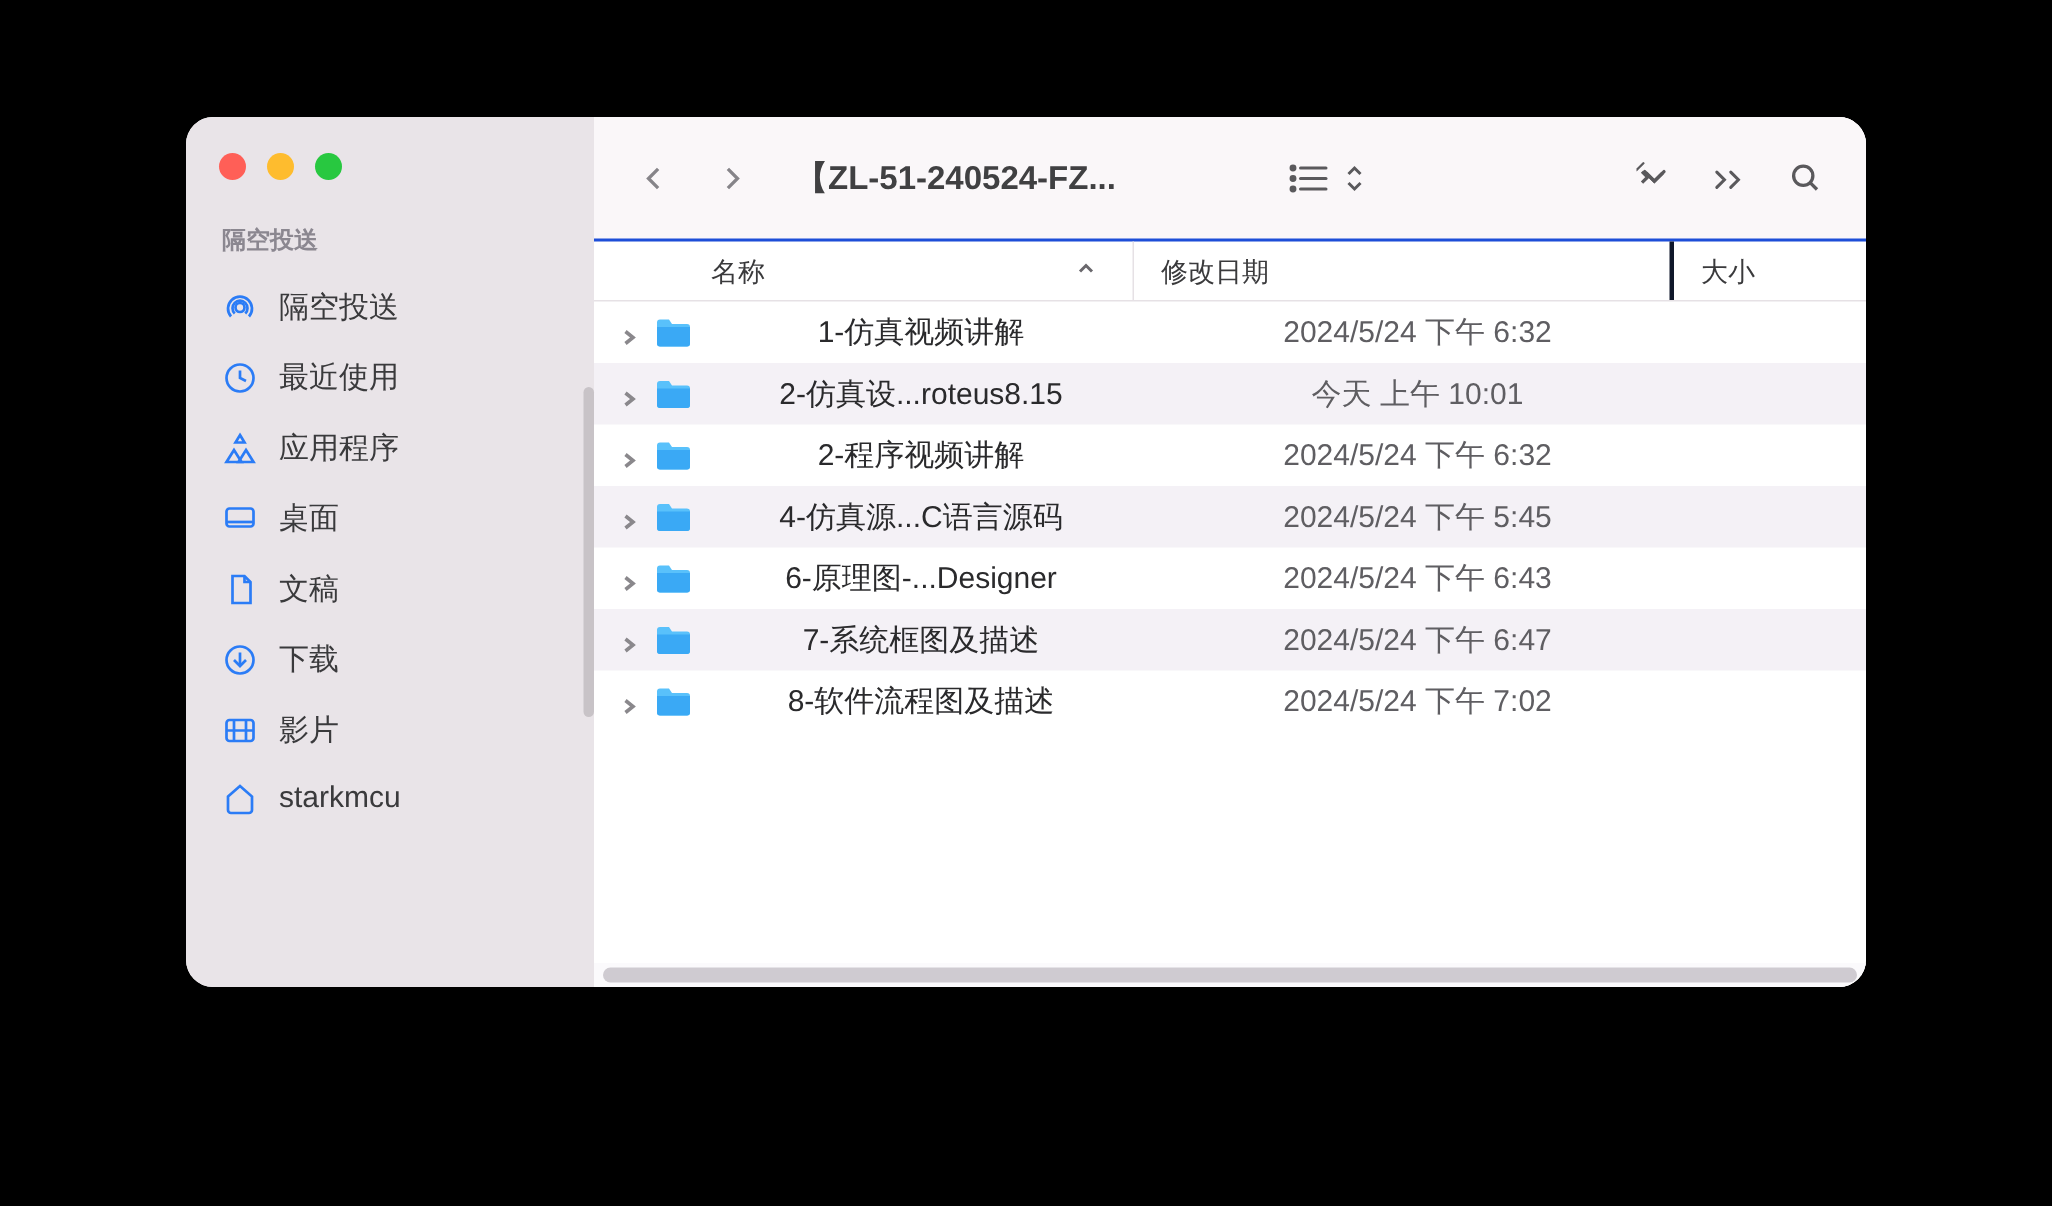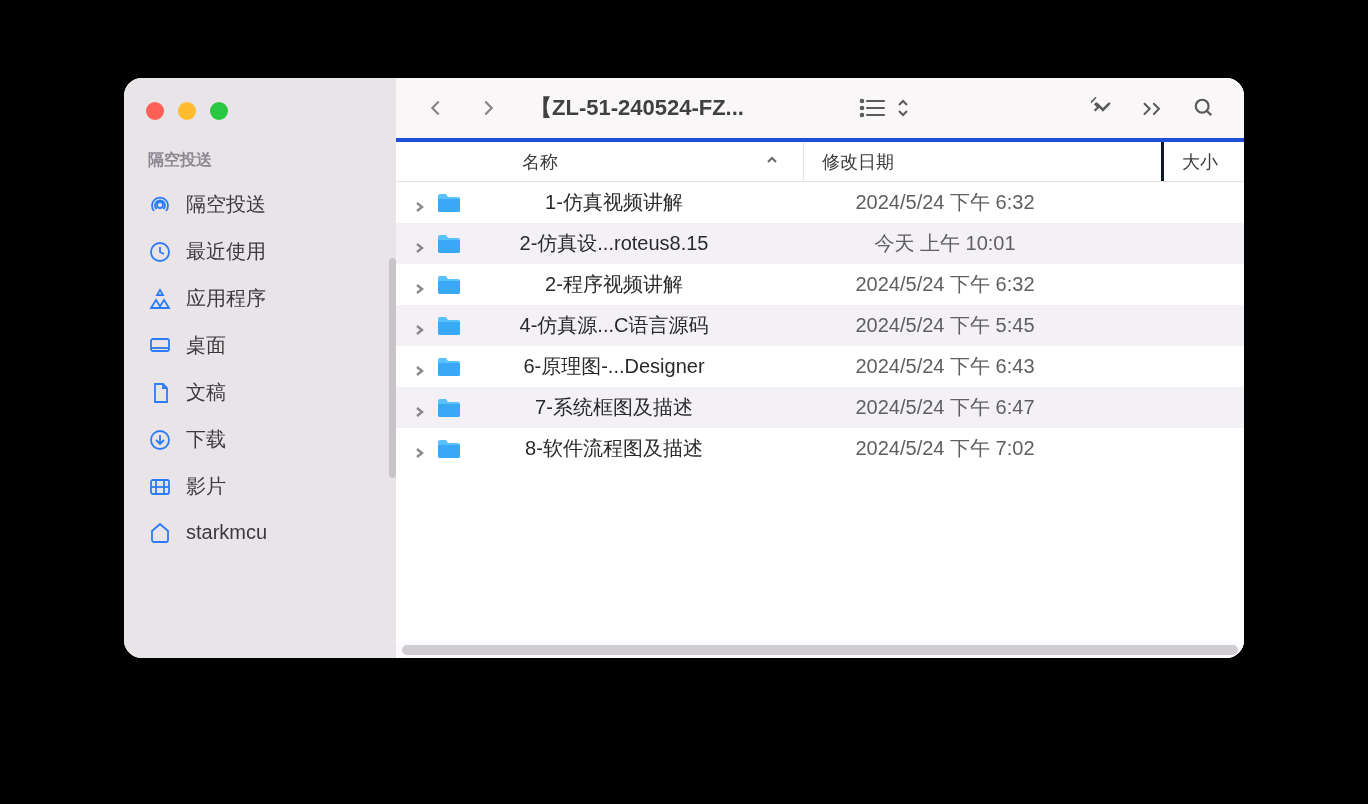--- a/index.html
+++ b/index.html
@@ -64,27 +64,27 @@
   background: #c8c3c7;
   border-radius: 4px;
 }
 .main {
   flex: 1;
   display: flex;
   flex-direction: column;
   background: #fff;
 }
 .toolbar {
-  height: 64px;
+  height: 83px;
   display: flex;
   align-items: center;
   padding: 12px 18px;
   gap: 8px;
   background: #faf7f9;
-  border-bottom: 4px solid #1d4ed8;
+  border-bottom: 2px solid #1d4ed8;
 }
 .tb-nav { display: flex; gap: 8px; }
 .tb-btn {
   width: 44px; height: 44px;
   display: flex; align-items: center; justify-content: center;
   color: #868489;
   border-radius: 8px;
 }
 .tb-btn svg { width: 22px; height: 22px; stroke: currentColor; stroke-width: 2.4; fill: none; }
 .tb-title {
@@ -103,21 +103,20 @@
   display: flex; align-items: center; gap: 10px;
   color: #5a595c;
 }
 .columns {
   display: flex;
   height: 40px;
   border-bottom: 1px solid #e6e1e5;
   font-size: 18px;
   color: #3a3a3c;
   font-weight: 500;
-  padding-left: 48px;
 }
 .col-name {
   width: 360px;
   display: flex;
   align-items: center;
   justify-content: space-between;
   padding: 0 24px 0 78px;
   border-right: 1px solid #e6e1e5;
 }
 .col-date {

